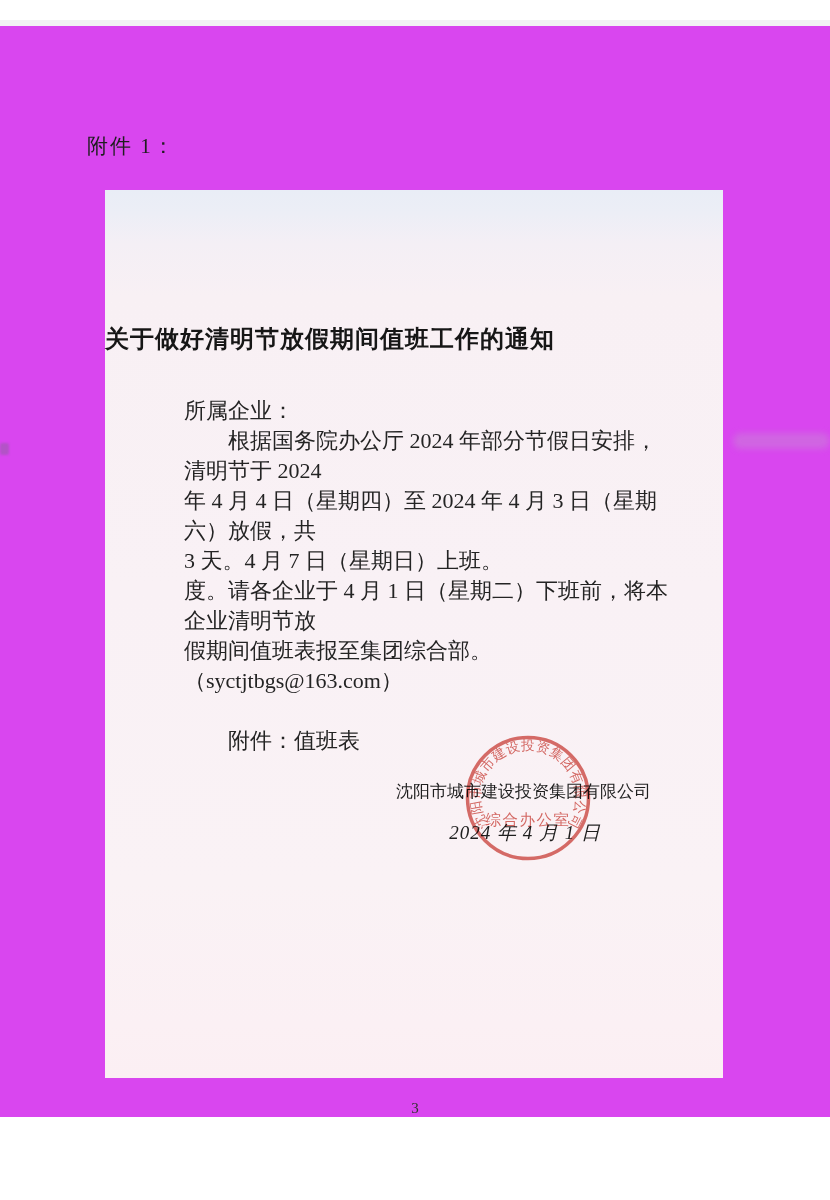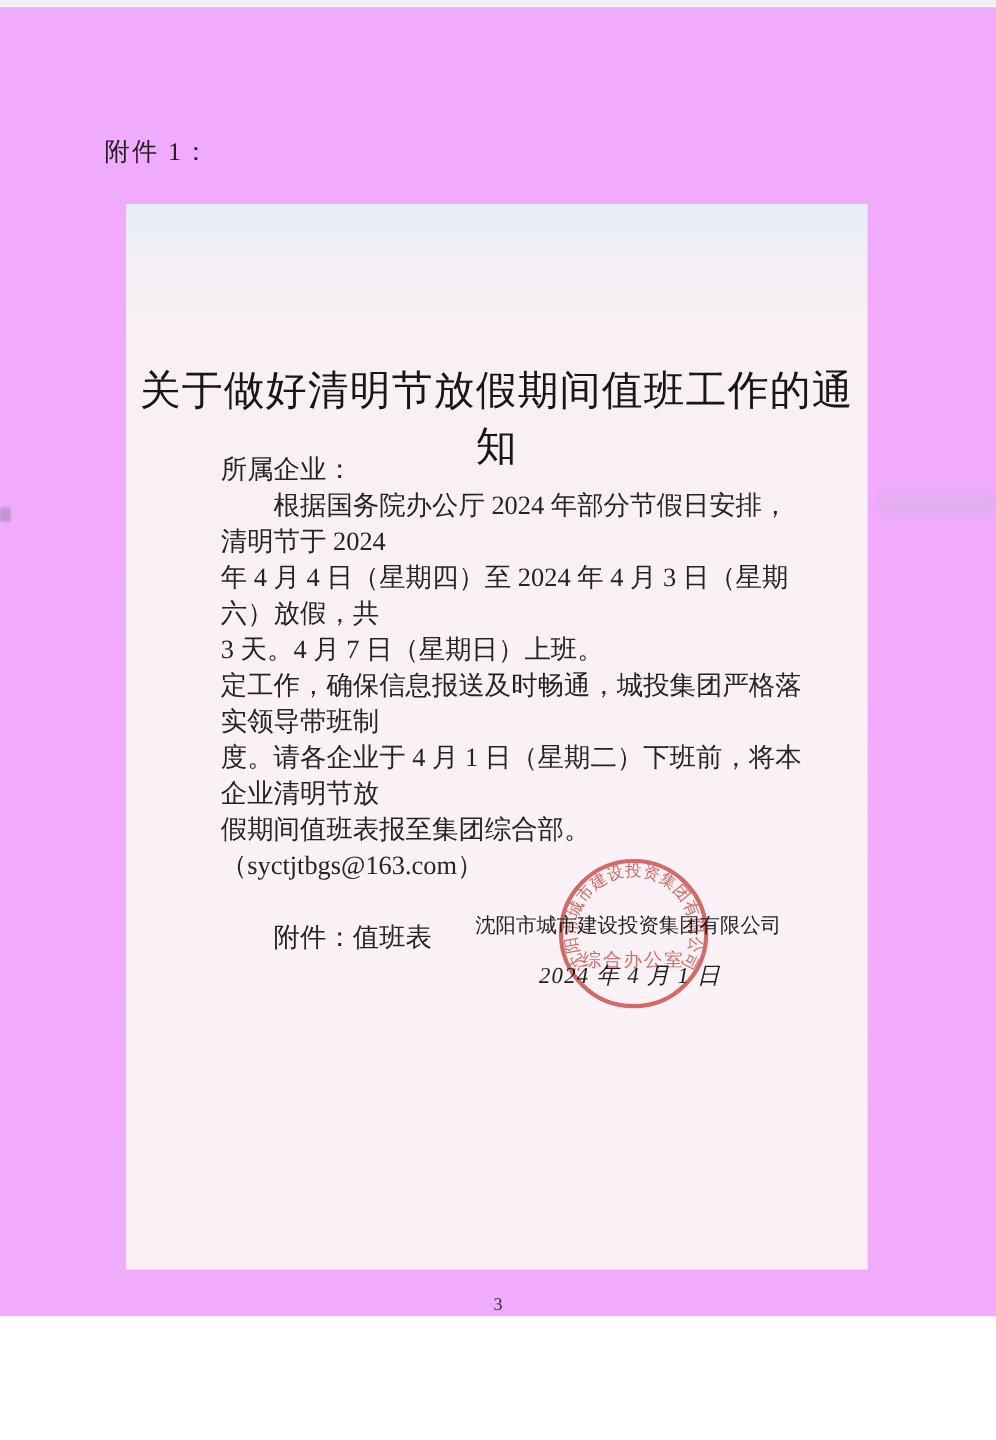--- a/index.html
+++ b/index.html
@@ -1,35 +1,36 @@
 <!DOCTYPE html>
 <html><head>
 <meta charset="utf-8">
 <style>
   html,body{margin:0;padding:0;background:#ffffff;}
   .page{
     position:relative;width:830px;height:1097px;overflow:hidden;
-    background:#f0abfc;
+    background:#d946ef;
     font-family:"Liberation Serif","DejaVu Serif",serif;
     color:#222;
+    margin-top:20px;
   }
   .top-strip{position:absolute;left:0;top:0;width:830px;height:6px;background:#f2f2f4;}
   .scan-area{
     position:absolute;left:105px;top:170px;width:618px;height:888px;
     background:linear-gradient(180deg,
       #e9edf6 0%, #eceef6 2.5%, #f4eff5 6%, #f8f0f4 12%,
       #f9f1f5 45%, #faf2f5 78%, #fbf0f4 94%, #fbeff3 100%);
   }
   .attachment-label{
     position:absolute;left:87px;top:112px;
     font-size:21px;letter-spacing:2px;color:#1e1e1e;
   }
   .doc-title{
     position:absolute;left:105px;top:303px;width:618px;
-    text-align:center;font-size:34px;font-weight:400;color:#161616;
+    text-align:left;font-size:24px;font-weight:700;color:#161616;
     letter-spacing:1px;
   }
   .doc-body{
     position:absolute;left:184px;top:376px;width:486px;
     font-size:22px;line-height:30px;color:#242424;
   }
   .doc-body .line{min-height:30px;white-space:pre-wrap;}
   .sig-company{
     position:absolute;left:396px;top:760px;width:258px;
     font-size:17px;color:#1f1f1f;text-align:justify;
@@ -70,21 +71,20 @@
 
   <div class="scan-area"></div>
 
   <div class="doc-title">关于做好清明节放假期间值班工作的通知</div>
 
   <div class="doc-body">
     <div class="line">所属企业：</div>
     <div class="line">　　根据国务院办公厅 2024 年部分节假日安排，清明节于 2024</div>
     <div class="line">年 4 月 4 日（星期四）至 2024 年 4 月 3 日（星期六）放假，共</div>
     <div class="line">3 天。4 月 7 日（星期日）上班。</div>
-    <div class="line">定工作，确保信息报送及时畅通，城投集团严格落实领导带班制</div>
     <div class="line">度。请各企业于 4 月 1 日（星期二）下班前，将本企业清明节放</div>
     <div class="line">假期间值班表报至集团综合部。（syctjtbgs@163.com）</div>
     <div class="line"></div>
     <div class="line">　　附件：值班表</div>
   </div>
 
   <div class="sig-company">沈阳市城市建设投资集团有限公司</div>
   <div class="sig-date">2024 年 4 月 1 日</div>
 
   <svg class="stamp" viewBox="0 0 140 140" xmlns="http://www.w3.org/2000/svg">

